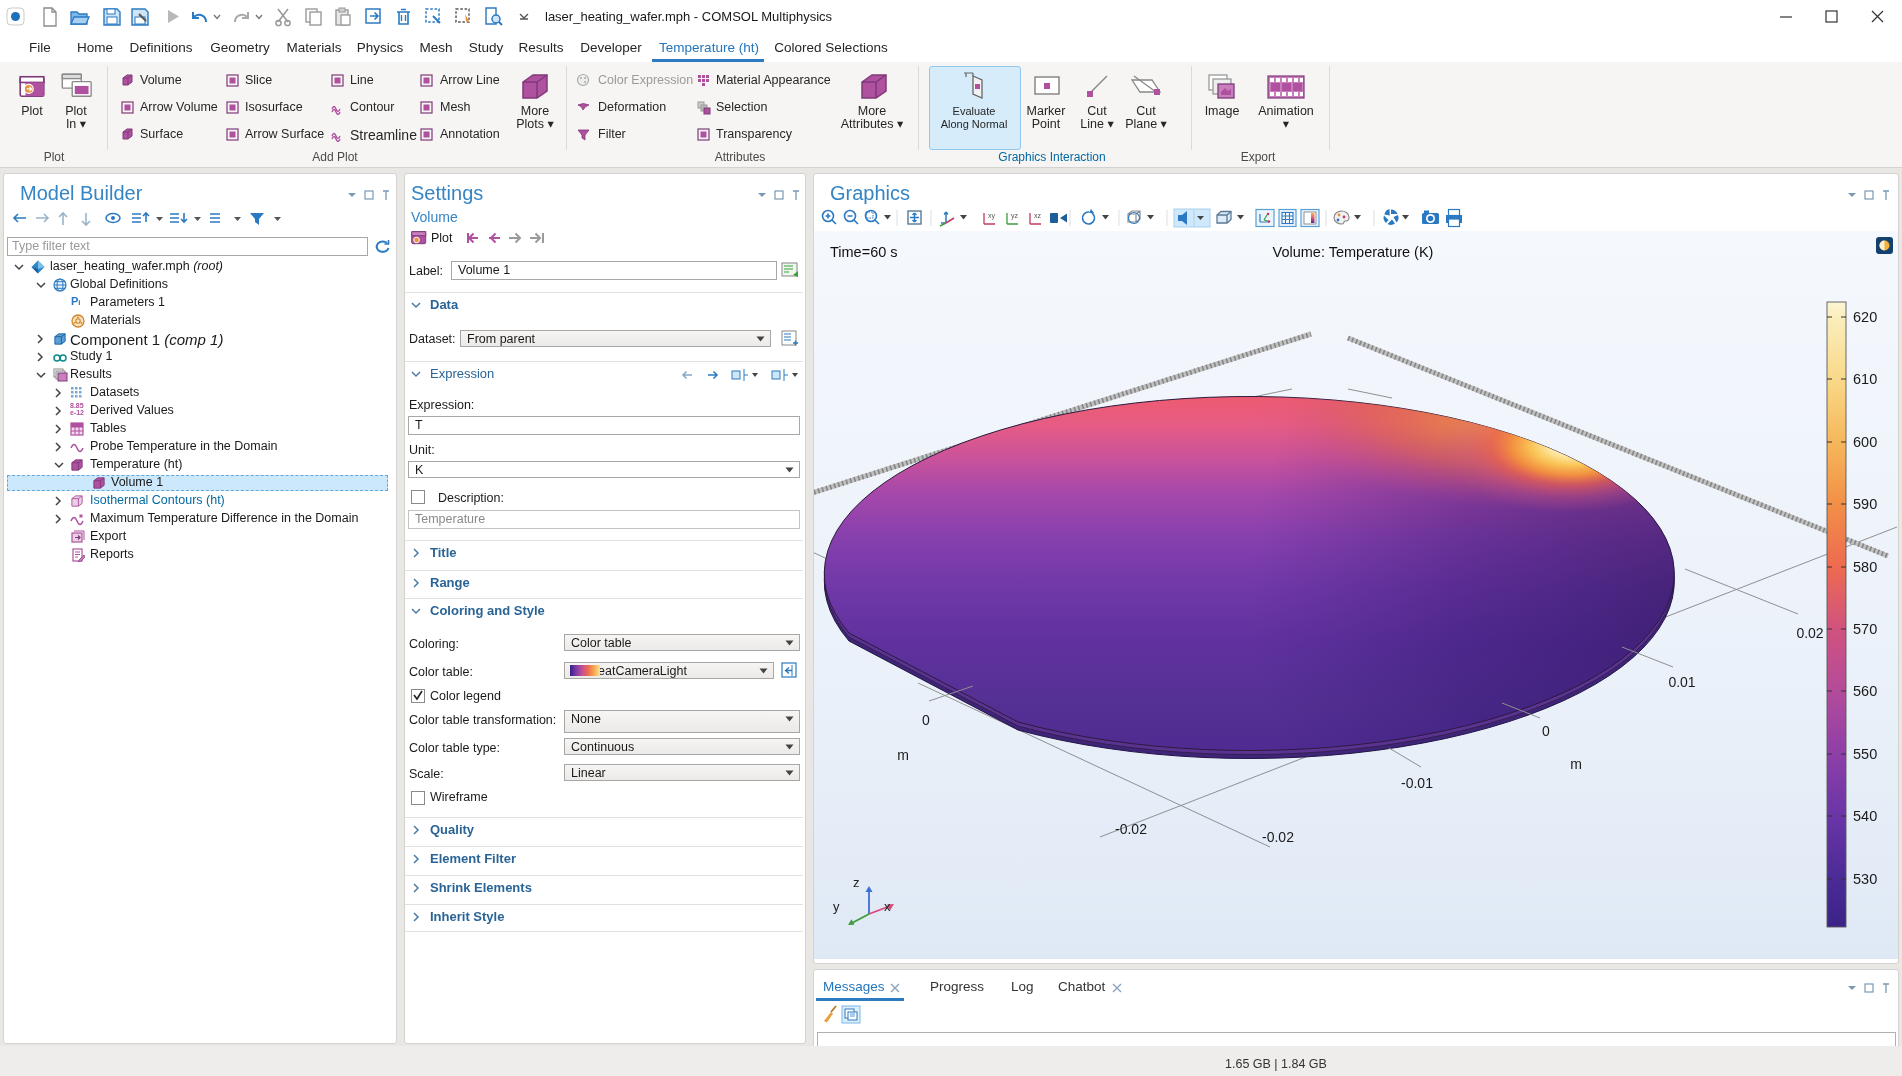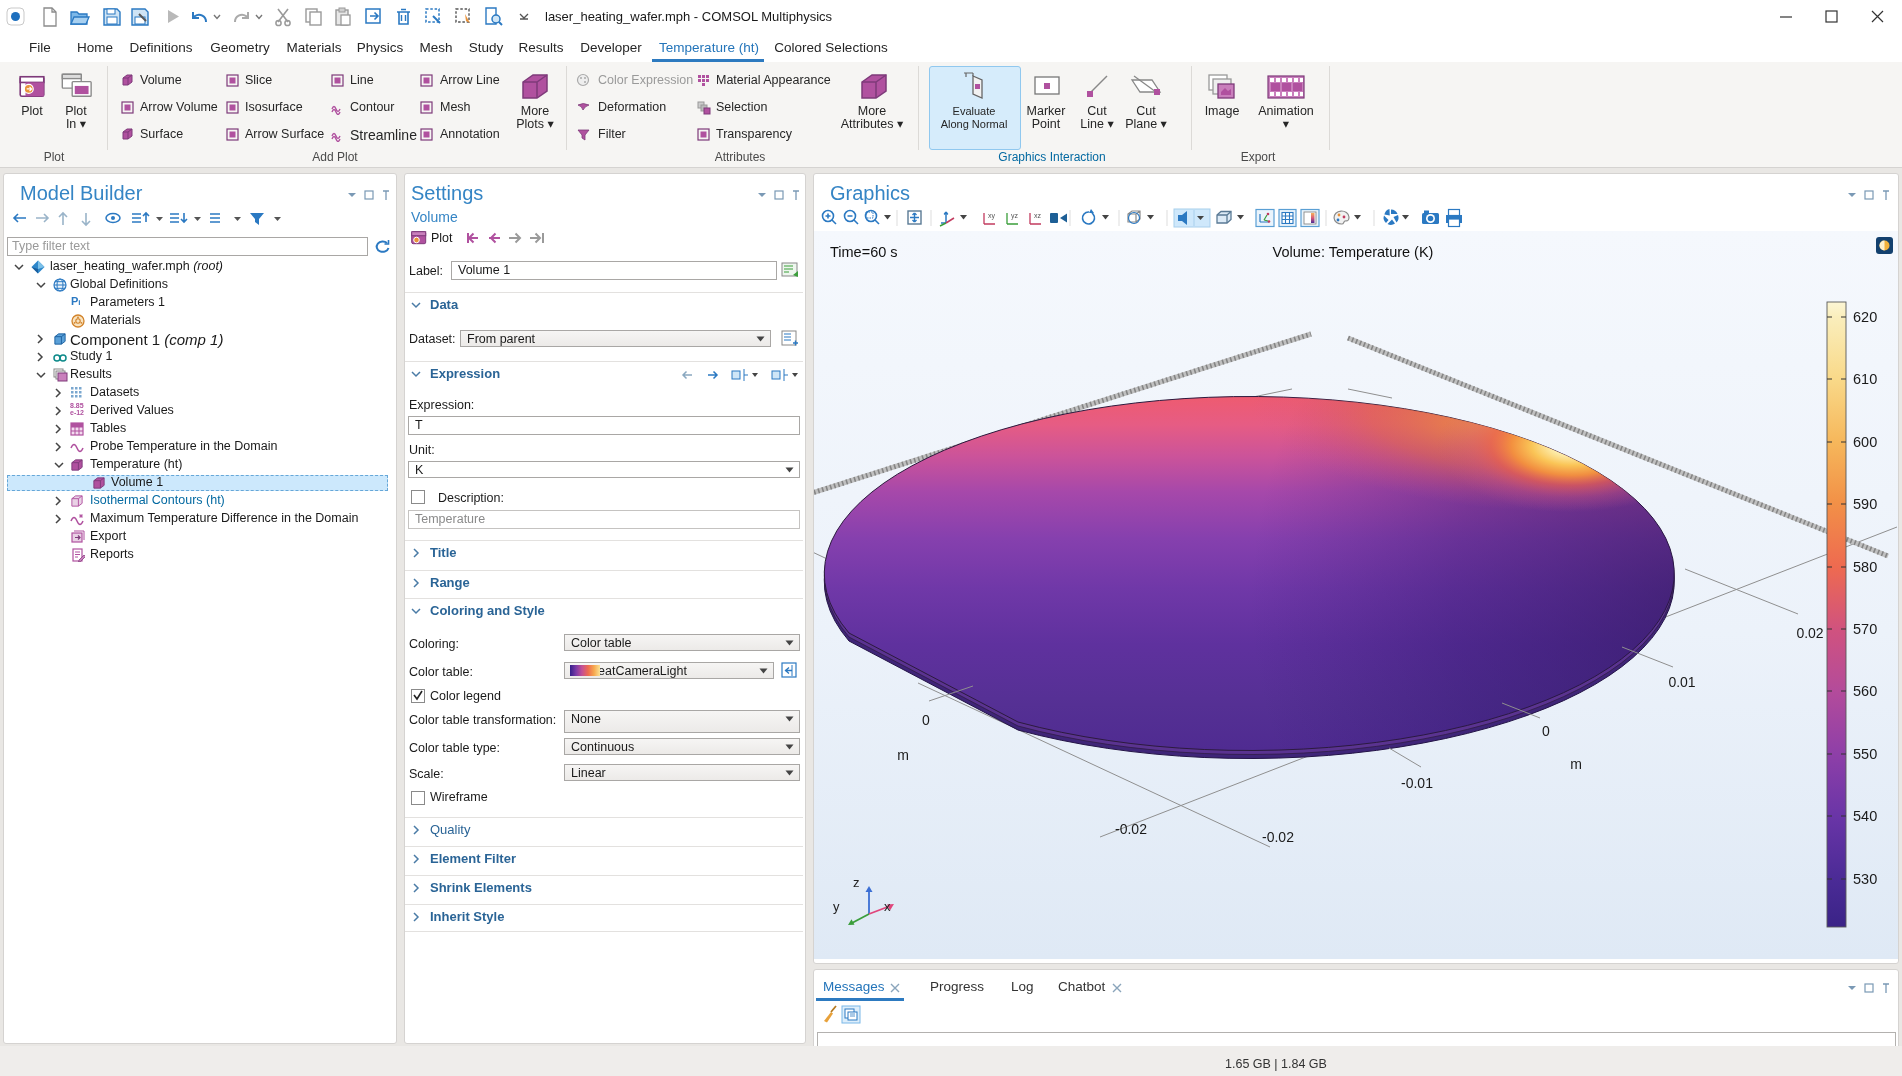--- a/index.html
+++ b/index.html
@@ -509,21 +509,21 @@
   </svg>
 <svg class="a" style="left:781px;top:330px" width="19" height="18" viewBox="0 0 19 18">
     <rect x="1" y="1" width="14" height="14" fill="#fff" stroke="#888"></rect>
     <path d="M3 4 h7 M3 7 h7 M3 10 h7" stroke="#2b79c2" stroke-width="1.2"></path>
     <path d="M12 13 h5 m-2.5 -2.5 v5" stroke="#2b79c2" stroke-width="1.4"></path>
   </svg>
 <div class="a" style="left:405px;top:361px;width:398px;height:1px;background:#e3e1df"></div>
 <svg class="a" style="left:411px;top:370px" width="10" height="9">
     <path d="M1 2 l4 4 4 -4" fill="none" stroke="#4a7ba6" stroke-width="1.5"></path>
   </svg>
-<div class="a" style="left:430px;top:366px;font-size:13px;color:#2a6496;font-weight:bold">Expression</div>
+<div class="a" style="left:430px;top:366px;font-size:13px;color:#2a6496;font-weight:normal">Expression</div>
 <svg class="a" style="left:680px;top:368px" width="124" height="14" viewBox="0 0 124 14">
 <path d="M12 7 h-9 m3.5 -3.5 L3 7 l3.5 3.5" stroke="#8aa8c0" stroke-width="1.5" fill="none"></path>
 <path d="M28 7 h9 m-3.5 -3.5 L37 7 l-3.5 3.5" stroke="#2b79c2" stroke-width="1.5" fill="none"></path>
 <g stroke="#2b79c2" fill="none">
       <rect x="52" y="3" width="8" height="8" fill="#cfe6f7"></rect>
       <path d="M64 1 v12 M64 7 h4"></path>
     </g>
     <path d="M72 5 l3 4 3 -4 z" fill="#444"></path>
 <g stroke="#2b79c2" fill="none">
       <rect x="92" y="3" width="8" height="8" fill="#cfe6f7"></rect>
@@ -591,21 +591,21 @@
 <div class="a" style="left:564px;top:764px;width:236px;height:17px;border:1px solid #a9a7a5;background:linear-gradient(#f6f5f4,#eceae8);font-size:12.5px;line-height:17px;padding-left:6px;box-sizing:border-box">Linear</div>
 <svg class="a" style="left:785px;top:770px" width="9" height="7">
     <path d="M0.5 0.5 l4 5 4 -5 z" fill="#444"></path>
   </svg>
 <div class="a" style="left:411px;top:791px;width:12px;height:12px;border:1px solid #8a8a8a;background:#fff"></div>
 <div class="a" style="left:430px;top:790px;font-size:12.5px">Wireframe</div>
 <div class="a" style="left:405px;top:817px;width:398px;height:1px;background:#e3e1df"></div>
 <svg class="a" style="left:412px;top:825px" width="9" height="10">
     <path d="M2 1 l4 4 -4 4" fill="none" stroke="#4a7ba6" stroke-width="1.5"></path>
   </svg>
-<div class="a" style="left:430px;top:822px;font-size:13px;color:#2a6496;font-weight:normal">Quality</div>
+<div class="a" style="left:430px;top:822px;font-size:13px;color:#2a6496;font-weight:bold">Quality</div>
 <div class="a" style="left:405px;top:846px;width:398px;height:1px;background:#e3e1df"></div>
 <svg class="a" style="left:412px;top:854px" width="9" height="10">
     <path d="M2 1 l4 4 -4 4" fill="none" stroke="#4a7ba6" stroke-width="1.5"></path>
   </svg>
 <div class="a" style="left:430px;top:851px;font-size:13px;color:#2a6496;font-weight:bold">Element Filter</div>
 <div class="a" style="left:405px;top:875px;width:398px;height:1px;background:#e3e1df"></div>
 <svg class="a" style="left:412px;top:883px" width="9" height="10">
     <path d="M2 1 l4 4 -4 4" fill="none" stroke="#4a7ba6" stroke-width="1.5"></path>
   </svg>
 <div class="a" style="left:430px;top:880px;font-size:13px;color:#2a6496;font-weight:bold">Shrink Elements</div>

